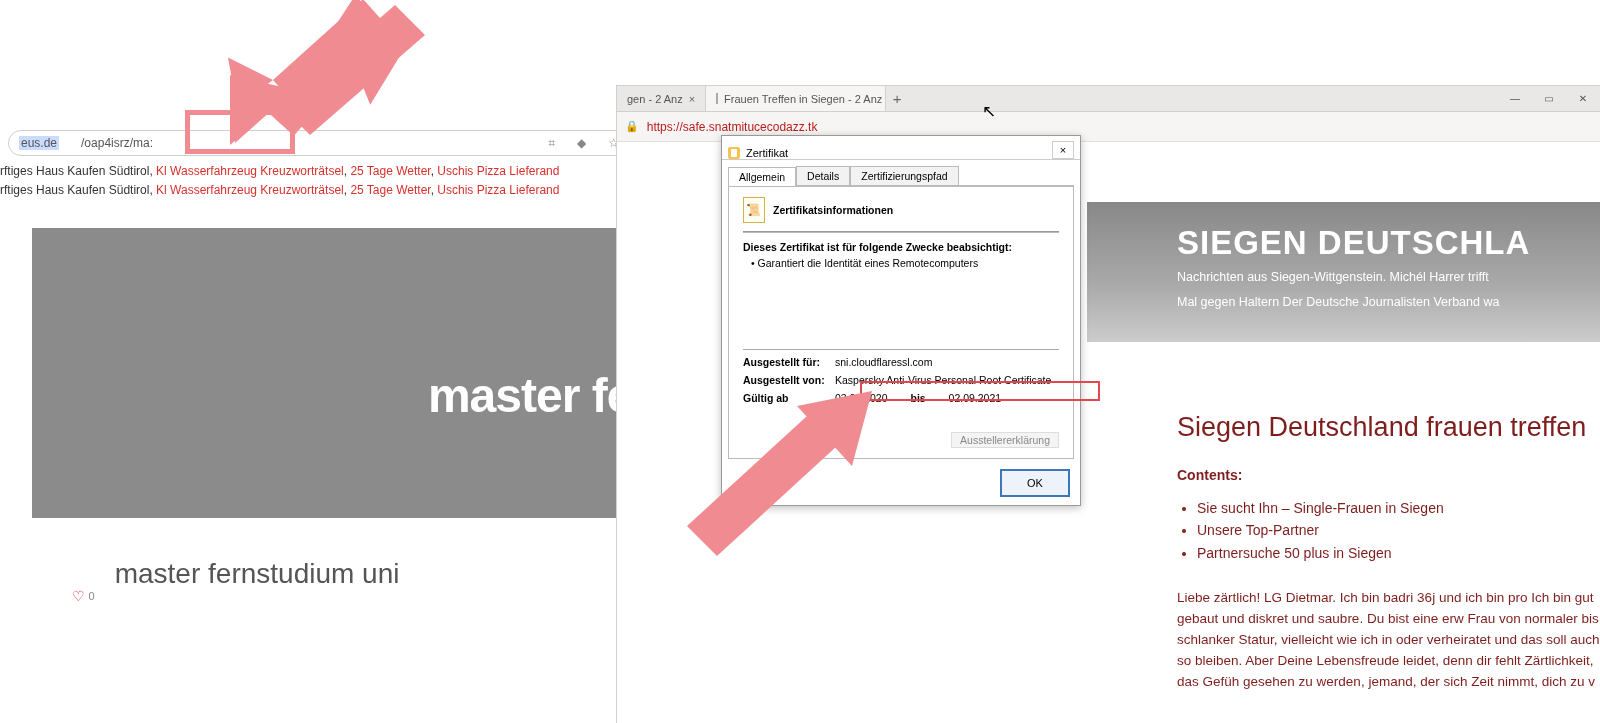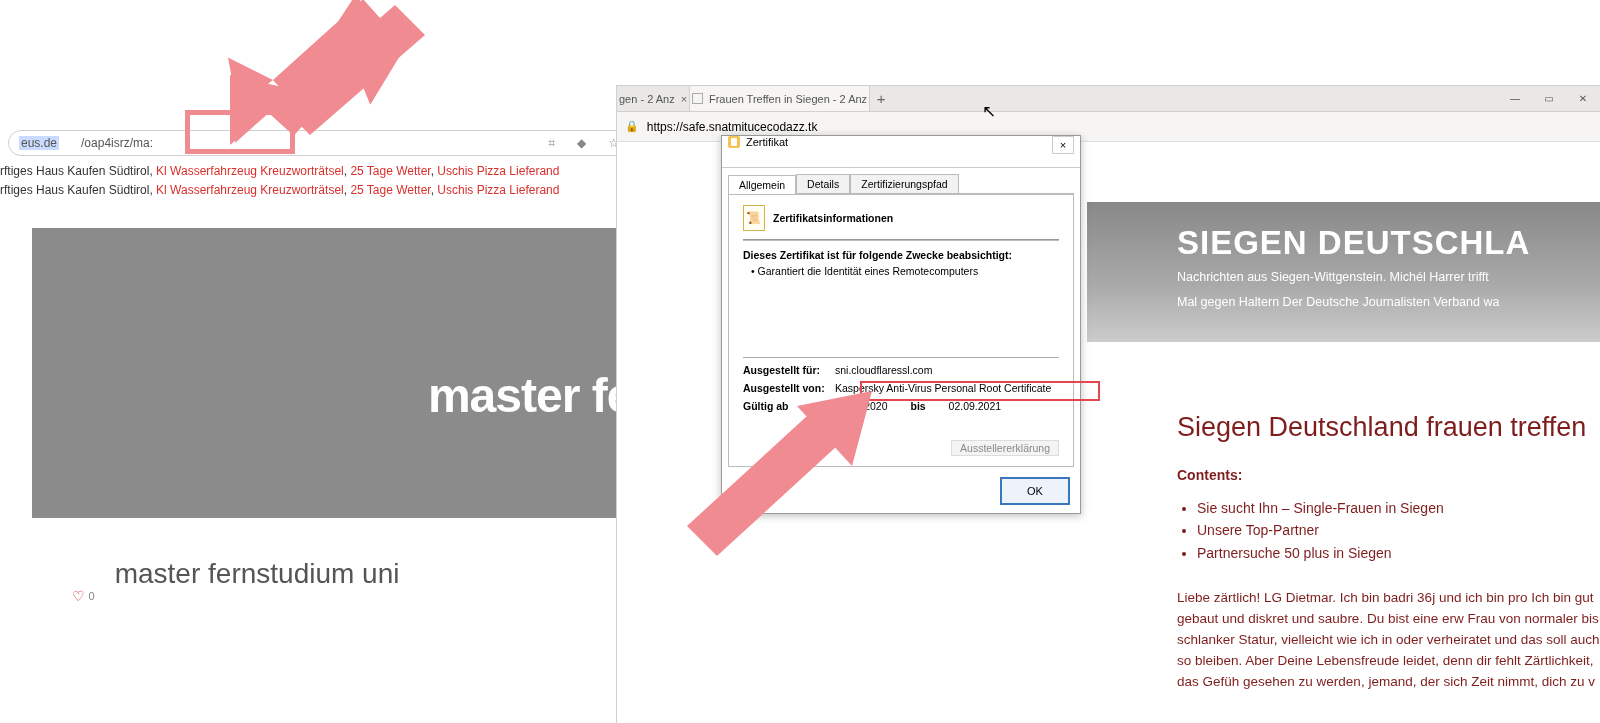--- a/index.html
+++ b/index.html
@@ -35,48 +35,48 @@
 .post{padding:40px 40px 10px 40px;display:flex;align-items:flex-start;gap:20px}
 .likes{display:flex;align-items:center;gap:4px;color:#d9302c;font-size:14px;margin-top:30px}
 .likes .count{color:#888;font-size:11px}
 .post-title{font-size:28px;color:#555;font-weight:300}
 
 
 .right-browser{position:absolute;left:616px;top:85px;width:984px;height:638px;border-top:1px solid #d0d0d0;border-left:1px solid #d0d0d0;background:#f6f5f3}
 
 
 .tabstrip{height:26px;background:#e9e8e6;display:flex;align-items:stretch;border-bottom:1px solid #d0d0d0;font-size:11px;color:#555}
-.tab{display:flex;align-items:center;gap:6px;padding:0 2px;border-right:1px solid #d0d0d0;max-width:180px;overflow:hidden;white-space:nowrap}
+.tab{display:flex;align-items:center;gap:6px;padding:0 10px;border-right:1px solid #d0d0d0;max-width:180px;overflow:hidden;white-space:nowrap}
 .tab.active{background:#f6f5f3}
 .tab .x{color:#666;font-size:11px}
 .newtab{width:22px;display:flex;align-items:center;justify-content:center;color:#666;font-size:15px}
 .winbtns{margin-left:auto;display:flex}
 .winbtns div{width:34px;display:flex;align-items:center;justify-content:center;color:#555;font-size:10px}
 
 
 .addrrow{height:30px;display:flex;align-items:center;gap:8px;padding:0 8px;background:#f6f5f3;border-bottom:1px solid #e0e0e0;font-size:12px;color:#555}
 .addrrow .lock{font-size:11px}
-.addrrow .url{color:#000000}
+.addrrow .url{color:#b91c1c}
 
 .cursor{position:absolute;left:365px;top:15px;font-size:17px;color:#000}
 
 
 .page{position:absolute;left:0;top:56px;right:0;bottom:0;background:#fff;overflow:hidden}
 .banner{position:absolute;left:470px;right:0;top:60px;height:140px;background:linear-gradient(#888 0%,#aaa 60%,#ccc 100%);color:#fff;padding:22px 0 0 90px}
 .banner h1{font-size:33px;font-weight:700;letter-spacing:1px}
 .banner p{font-size:12.5px;margin-top:6px;line-height:1.5}
 .article{position:absolute;left:560px;top:270px;right:0;color:#7f1d1d}
 .article h2{font-size:27px;font-weight:400;margin-bottom:24px}
 .article .contents{font-weight:700;font-size:14px;margin-bottom:14px}
 .article ul{margin-left:20px;font-size:14px;line-height:1.6;margin-bottom:24px}
 .article .bodytxt{font-size:13.5px;line-height:1.55}
 
 
 .cert-dialog{position:absolute;left:104px;top:49px;width:360px;background:#fff;border:1px solid #999;box-shadow:0 2px 8px rgba(0,0,0,0.25)}
-.cert-title{height:32px;background:#fff;border-bottom:1px solid #ccc;display:flex;align-items:flex-start;font-size:11px;padding:0 6px}
+.cert-title{height:24px;background:#fff;border-bottom:1px solid #ccc;display:flex;align-items:flex-end;font-size:11px;padding:0 6px}
 .cert-title .ttl{flex:1}
 .cert-title .x{width:22px;height:18px;border:1px solid #ccc;display:flex;align-items:center;justify-content:center;font-size:11px}
 .cert-title .ci{width:12px;height:12px;background:#f6c350;border-radius:2px;margin-right:6px;position:relative}
 .cert-title .ci::after{content:"";position:absolute;left:3px;top:2px;width:6px;height:8px;background:#fff;border-radius:1px}
 .cert-tabs{display:flex;font-size:10.5px;margin:6px 6px 0 6px;border-bottom:1px solid #bbb}
 .cert-tab{padding:3px 10px;border:1px solid #bbb;border-bottom:none;background:#f2f2f2;margin-right:0;position:relative}
 .cert-tab.active{background:#fff;top:1px}
 .cert-body{border:1px solid #bbb;margin:0 6px 6px 6px;padding:10px 14px;font-size:10.5px}
 .cert-info-row{display:flex;align-items:center;gap:8px;margin-bottom:8px}
 .cert-icon{width:22px;height:26px;border:1px solid #d6b24a;display:inline-flex;align-items:center;justify-content:center;font-size:12px;color:#d6b24a;background:#fffef2}

